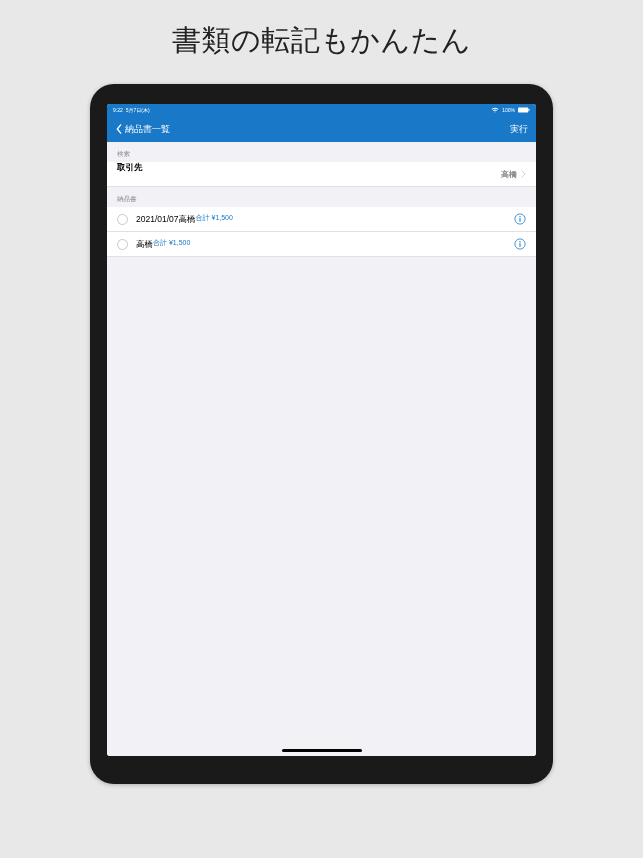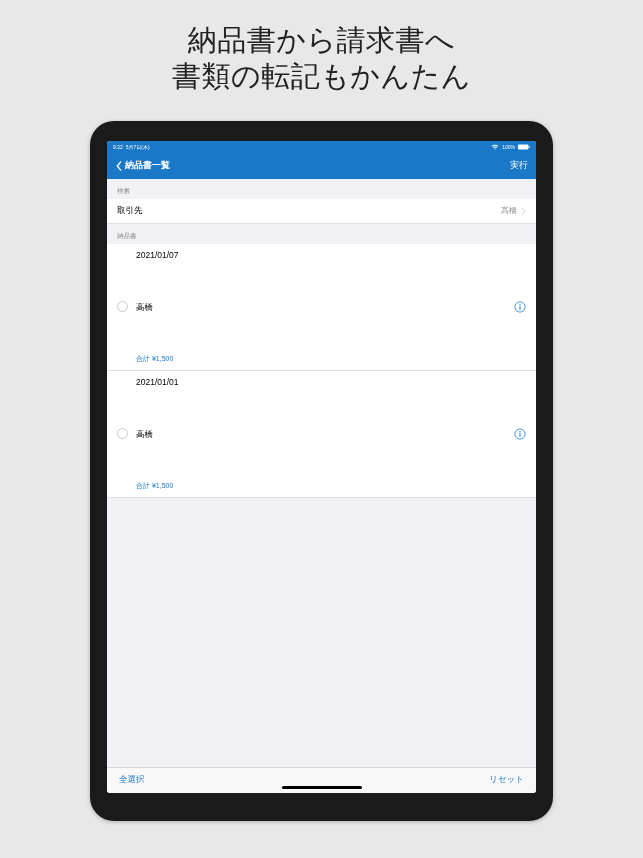--- a/index.html
+++ b/index.html
@@ -56,54 +56,54 @@
     .nav-bar {
       height: 26px;
       background: #1a78c8;
       display: flex;
       align-items: center;
       justify-content: space-between;
       padding: 0 8px;
       color: #fff;
       font-size: 9px;
     }
-    .nav-back { display: flex; align-items: center; gap: 2px; font-weight: bold; }
+    .nav-back { display: flex; align-items: center; gap: 2px; }
     .nav-back svg { width: 8px; height: 10px; }
     .section-header {
       font-size: 6.5px;
       color: #8a8a8e;
       padding: 8px 10px 3px 10px;
       background: #f2f2f6;
     }
     .cell {
       background: #fff;
       min-height: 25px;
       display: flex;
-      align-items: center;
       justify-content: space-between;
       padding: 0 10px;
       border-bottom: 0.5px solid #e0e0e3;
       font-size: 8.5px;
       color: #000;
+      font-weight: bold;
     }
     .cell-value { color: #8a8a8e; display: flex; align-items: center; gap: 4px; font-size: 8px; }
     .chev { width: 5px; height: 8px; opacity: 0.4; }
     .doc-row {
       background: #fff;
       display: flex;
       align-items: center;
       padding: 6px 10px;
       border-bottom: 0.5px solid #e0e0e3;
       gap: 8px;
     }
     .radio {
       width: 11px; height: 11px; border: 0.8px solid #c9c9cc; border-radius: 50%;
       flex-shrink: 0;
     }
-    .doc-body { flex: 1; display: flex; flex-direction: column; line-height: 1.25; gap: 42px; }
+    .doc-body { flex: 1; display: flex; flex-direction: row; line-height: 1.25; }
     .doc-date { font-size: 8.5px; color: #000; }
     .doc-client { font-size: 8.5px; color: #000; }
     .doc-total { font-size: 7px; color: #1a78c8; }
     .info-icon {
       width: 12px; height: 12px; flex-shrink: 0;
     }
     .spacer { flex: 1; background: #f2f2f6; }
     .toolbar {
       height: 26px;
       background: #f8f8f9;
@@ -125,21 +125,20 @@
       background: #000;
       border-radius: 2px;
     }
     .wifi { width: 8px; height: 6px; }
     .batt { width: 12px; height: 6px; }
   </style>
 </head>
 <body>
 
 <div class="headline">
-  <div>納品書から請求書へ</div>
   <div>書類の転記もかんたん</div>
 </div>
 
 <div class="tablet">
   <div class="screen">
 
     <div class="status-bar">
       <div class="status-left">
         <span>9:22</span>
         <span>5月7日(木)</span>
@@ -190,33 +189,28 @@
       <svg class="info-icon" viewBox="0 0 20 20">
           <circle cx="10" cy="10" r="8.5" stroke="#1a78c8" stroke-width="1.3" fill="none"></circle>
           <circle cx="10" cy="6.2" r="1.1" fill="#1a78c8"></circle>
           <rect x="9.1" y="8.5" width="1.8" height="6" rx="0.9" fill="#1a78c8"></rect>
         </svg>
     </div>
 
     <div class="doc-row">
       <div class="radio"></div>
       <div class="doc-body">
-        <span class="doc-date">2021/01/01</span>
         <span class="doc-client">高橋</span>
         <span class="doc-total">合計 ¥1,500</span>
       </div>
       <svg class="info-icon" viewBox="0 0 20 20">
           <circle cx="10" cy="10" r="8.5" stroke="#1a78c8" stroke-width="1.3" fill="none"></circle>
           <circle cx="10" cy="6.2" r="1.1" fill="#1a78c8"></circle>
           <rect x="9.1" y="8.5" width="1.8" height="6" rx="0.9" fill="#1a78c8"></rect>
         </svg>
     </div>
 
     <div class="spacer"></div>
 
-    <div class="toolbar">
-      <span>全選択</span>
-      <span>リセット</span>
-    </div>
 
     <div class="home-indicator"></div>
   </div>
 </div>
 
 </body></html>

